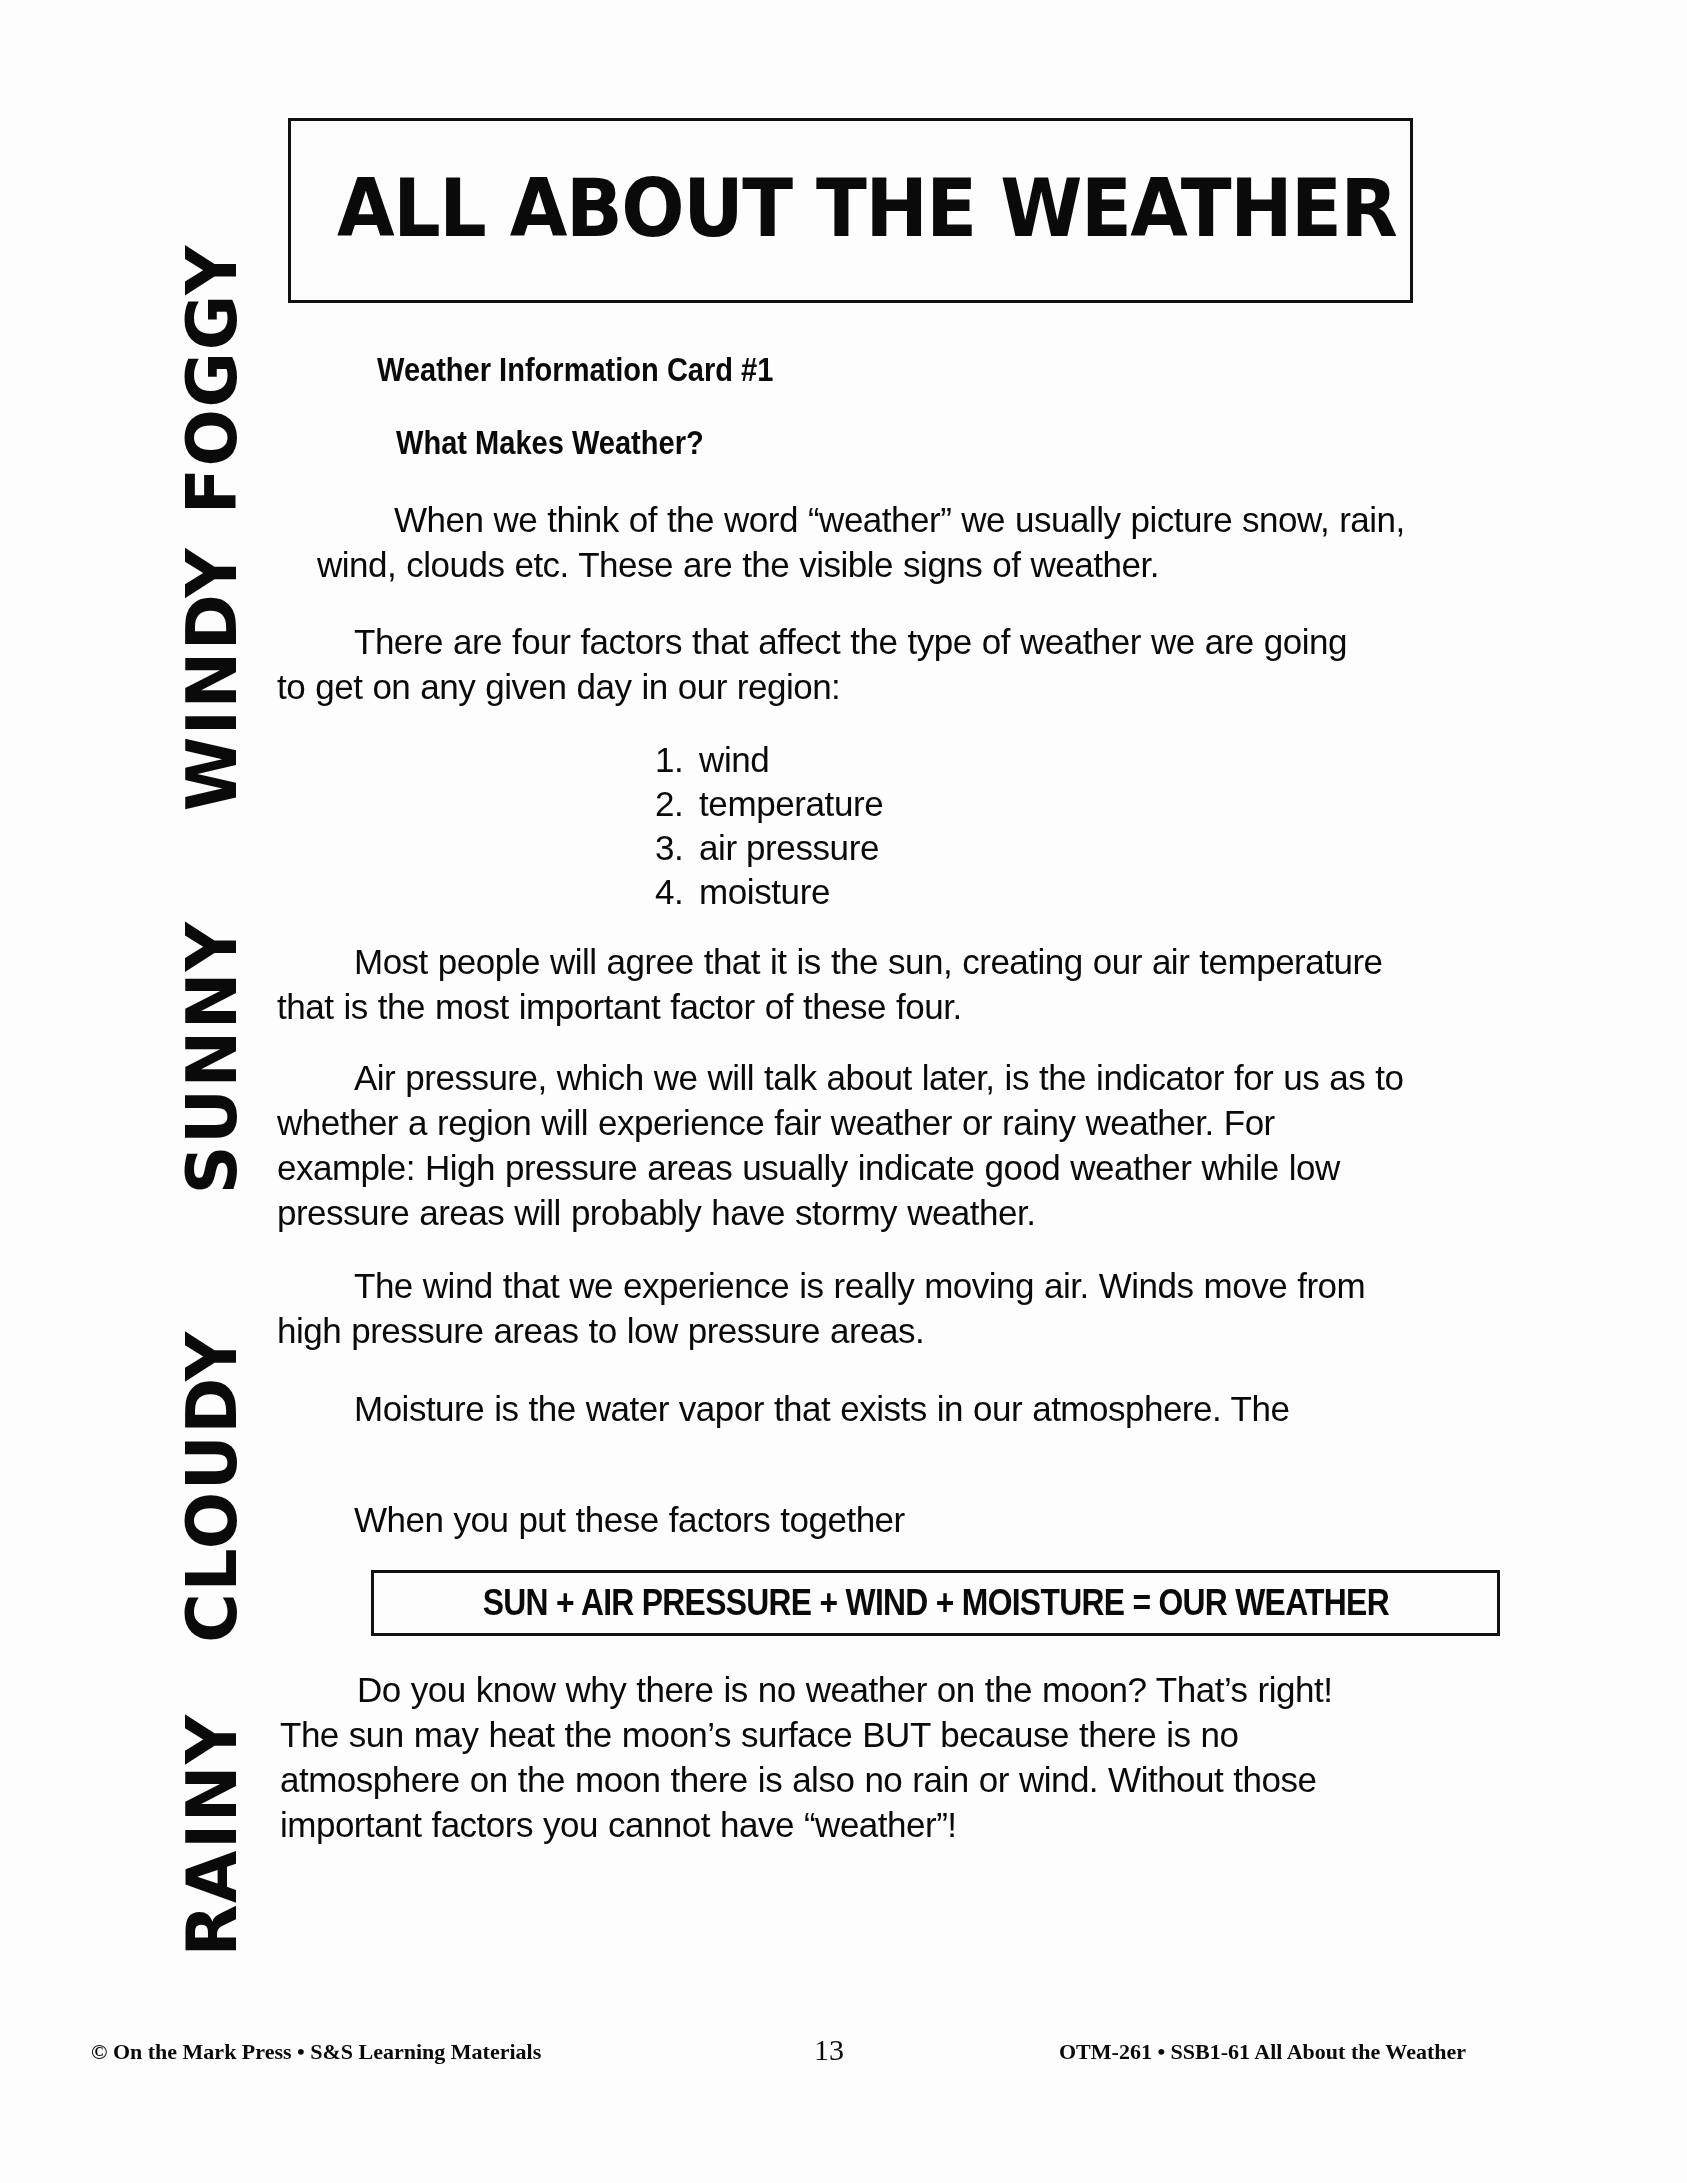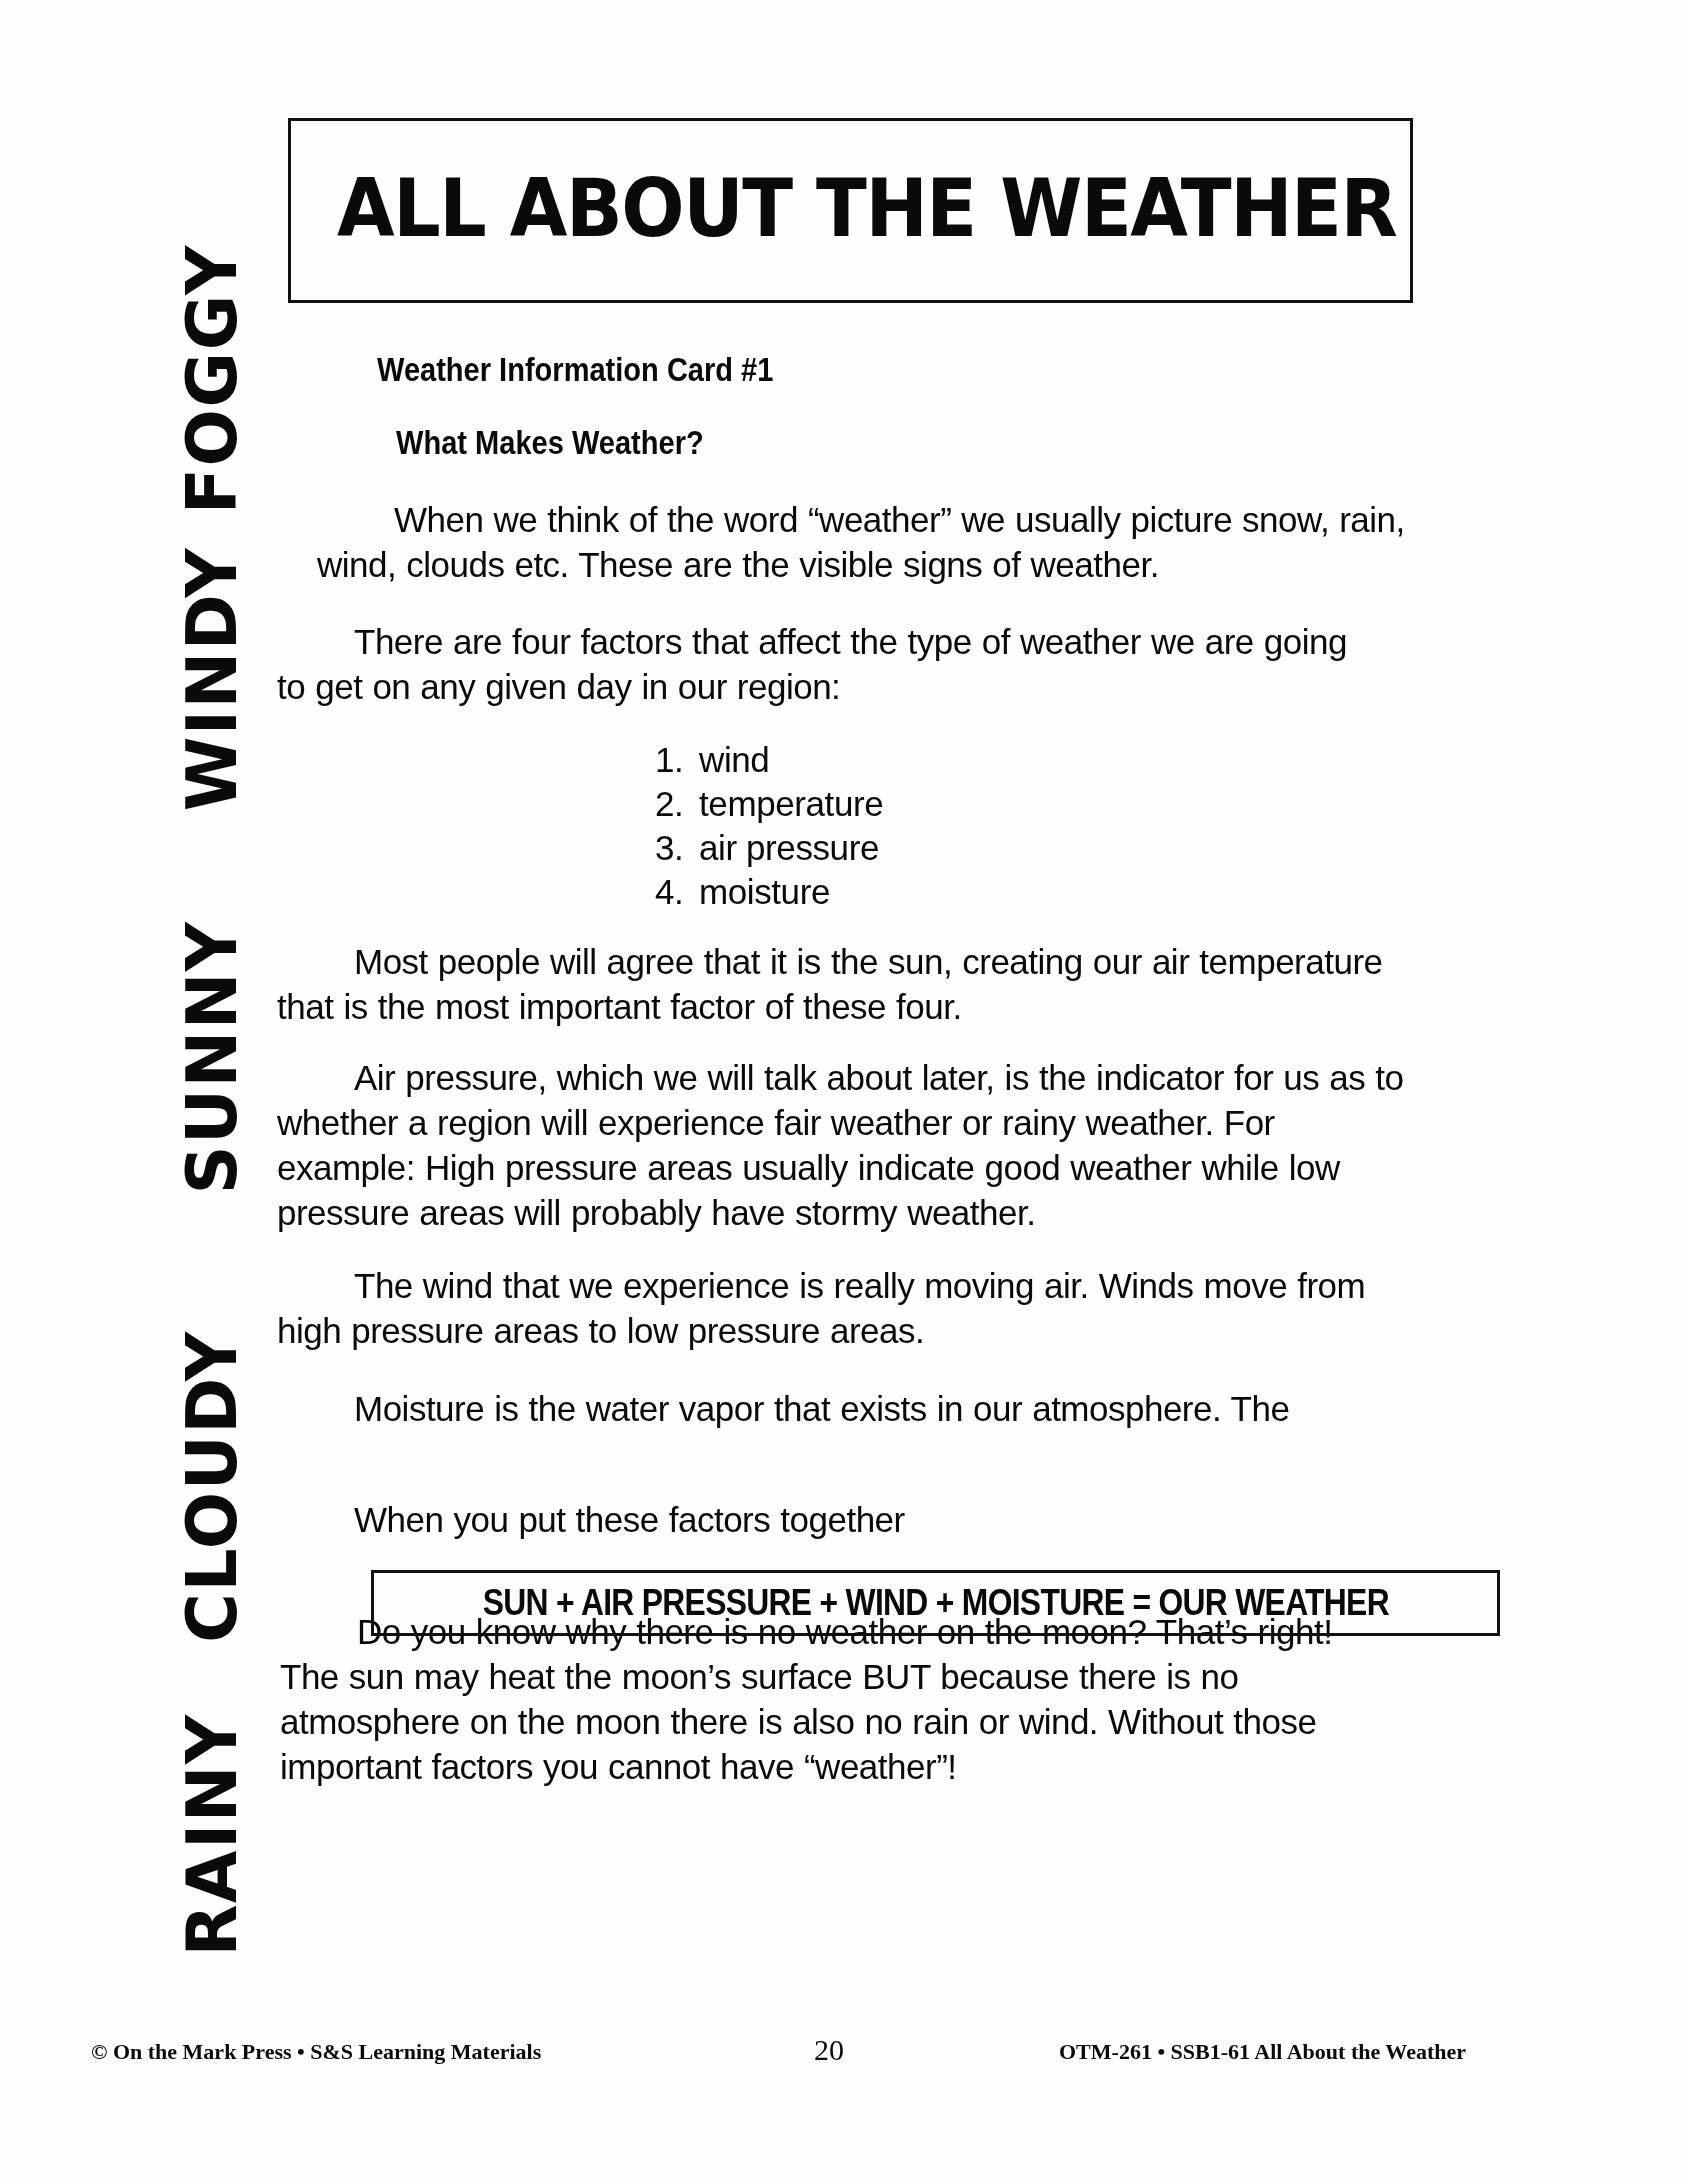--- a/index.html
+++ b/index.html
@@ -106,21 +106,21 @@
     .para .line.indent {
       padding-left: 77px;
     }
     .p1 { top: 497px; margin-left: 40px; }
     .p2 { top: 619px; }
     .p3 { top: 939px; }
     .p4 { top: 1055px; }
     .p5 { top: 1263px; }
     .p6 { top: 1386px; }
     .p7 { top: 1497px; }
-    .p8 { top: 1609px; left: 280px; }
+    .p8 { top: 1667px; left: 280px; }
 
     
     .factor-list {
       position: absolute;
       left: 655px;
       top: 738px;
       margin: 0;
       padding: 0;
       list-style: none;
       font-family: "Liberation Sans", sans-serif;
@@ -257,17 +257,17 @@
   </div>
 
   <div class="para p8">
     <span class="line indent">Do you know why there is no weather on the moon?  That’s right!</span>
     <span class="line">The sun may heat the moon’s surface BUT because there is no</span>
     <span class="line">atmosphere on the moon there is also no rain or wind.  Without those</span>
     <span class="line">important factors you cannot have “weather”!</span>
   </div>
 
   <div class="footer footer-left">© On the Mark Press • S&amp;S Learning Materials</div>
-  <div class="footer footer-page">20</div>
+  <div class="footer footer-page">13</div>
   <div class="footer footer-right">OTM-261 • SSB1-61 All About the Weather</div>
 
 </div>
 
 
 </body></html>

